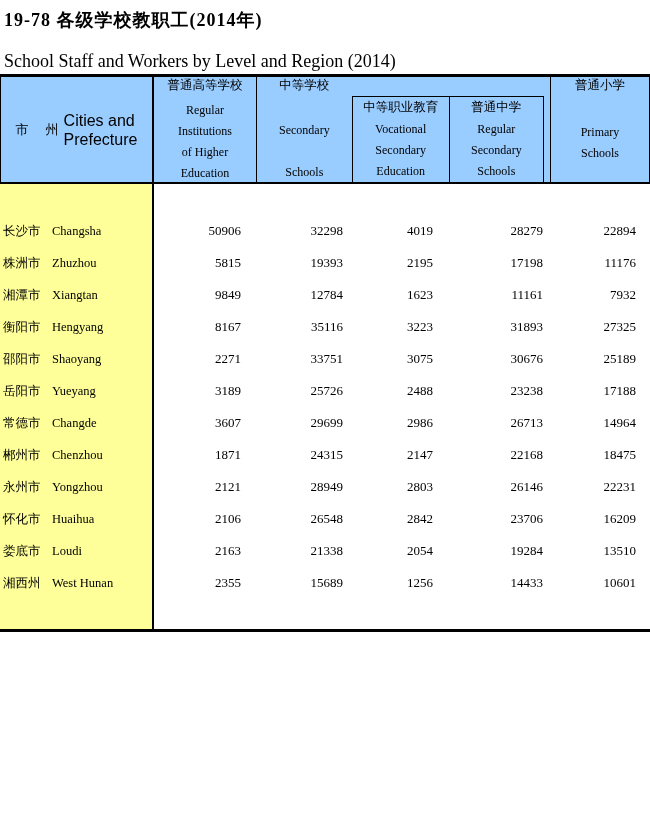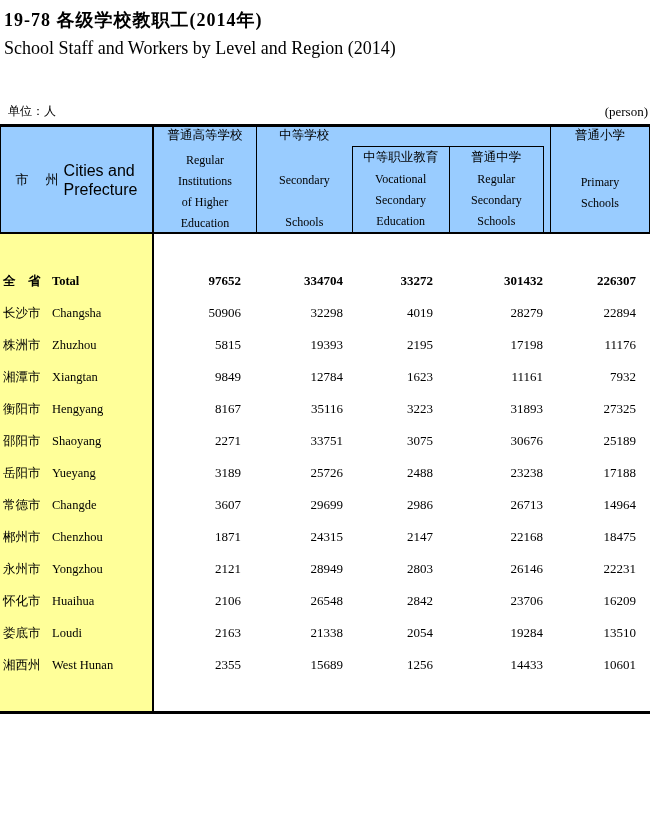--- a/index.html
+++ b/index.html
@@ -6,21 +6,21 @@
     --header-bg:#99CCFF;
     --region-bg:#FFFF99;
     --border:#000000;
   }
   *{margin:0;padding:0;box-sizing:border-box;}
   html,body{width:650px;background:#FFFFFF;}
   body{height:813px;overflow:hidden;font-family:"Liberation Sans",sans-serif;color:#000;}
 
   .page-header{padding:7px 0 0 4px;}
   .title-cn{font-family:"Liberation Serif",serif;font-weight:bold;font-size:18px;line-height:26px;letter-spacing:1px;}
-  .title-en{font-family:"Liberation Serif",serif;font-weight:normal;font-size:18px;line-height:26px;margin-top:2px;}
+  .title-en{font-family:"Liberation Serif",serif;font-weight:normal;font-size:18px;line-height:26px;margin-top:15px;}
   .unit-row{display:flex;justify-content:space-between;align-items:flex-end;margin-top:42px;padding:0 2px 4px 4px;font-size:12px;}
   .unit-cn{font-size:12px;}
   .unit-en{font-family:"Liberation Serif",serif;font-size:13px;}
 
   .stat-table{border-top:3px solid var(--border);border-bottom:3px solid var(--border);}
 
   
   .thead{display:flex;height:107px;background:var(--header-bg);
          border-bottom:2px solid var(--border);
          border-left:1px solid var(--border);border-right:1px solid var(--border);}
@@ -59,24 +59,20 @@
   .n2{width:98px;padding-right:15px;}
   .n3{width:101px;padding-right:6px;}
   .n4{width:99px;padding-right:12px;}
 </style>
 </head>
 <body>
 
 <div class="page-header">
   <div class="title-cn">19-78  各级学校教职工(2014年)</div>
   <div class="title-en">School Staff and Workers by Level and Region (2014)</div>
-  <div class="unit-row">
-    <span class="unit-cn">单位：人</span>
-    <span class="unit-en">(person)</span>
-  </div>
 </div>
 
 <div class="stat-table">
 
   <div class="thead">
     <div class="hcellA">
       <span class="cn">市　州</span>
       <span class="en">
         <div>Cities and</div>
         <div>Prefecture</div>
@@ -131,29 +127,20 @@
       <div class="hen hcolF-en">
         <div>Primary</div>
         <div>Schools</div>
       </div>
     </div>
   </div>
 
   <div class="tbody">
     <div class="region-col-bg"></div>
     <div id="rows">
-        <div class="trow bold">
-          <span class="cn">全　省</span>
-          <span class="en">Total</span>
-          <span class="num n0">97652</span>
-          <span class="num n1">334704</span>
-          <span class="num n2">33272</span>
-          <span class="num n3">301432</span>
-          <span class="num n4">226307</span>
-        </div>
         <div class="trow">
           <span class="cn">长沙市</span>
           <span class="en">Changsha</span>
           <span class="num n0">50906</span>
           <span class="num n1">32298</span>
           <span class="num n2">4019</span>
           <span class="num n3">28279</span>
           <span class="num n4">22894</span>
         </div>
         <div class="trow">

